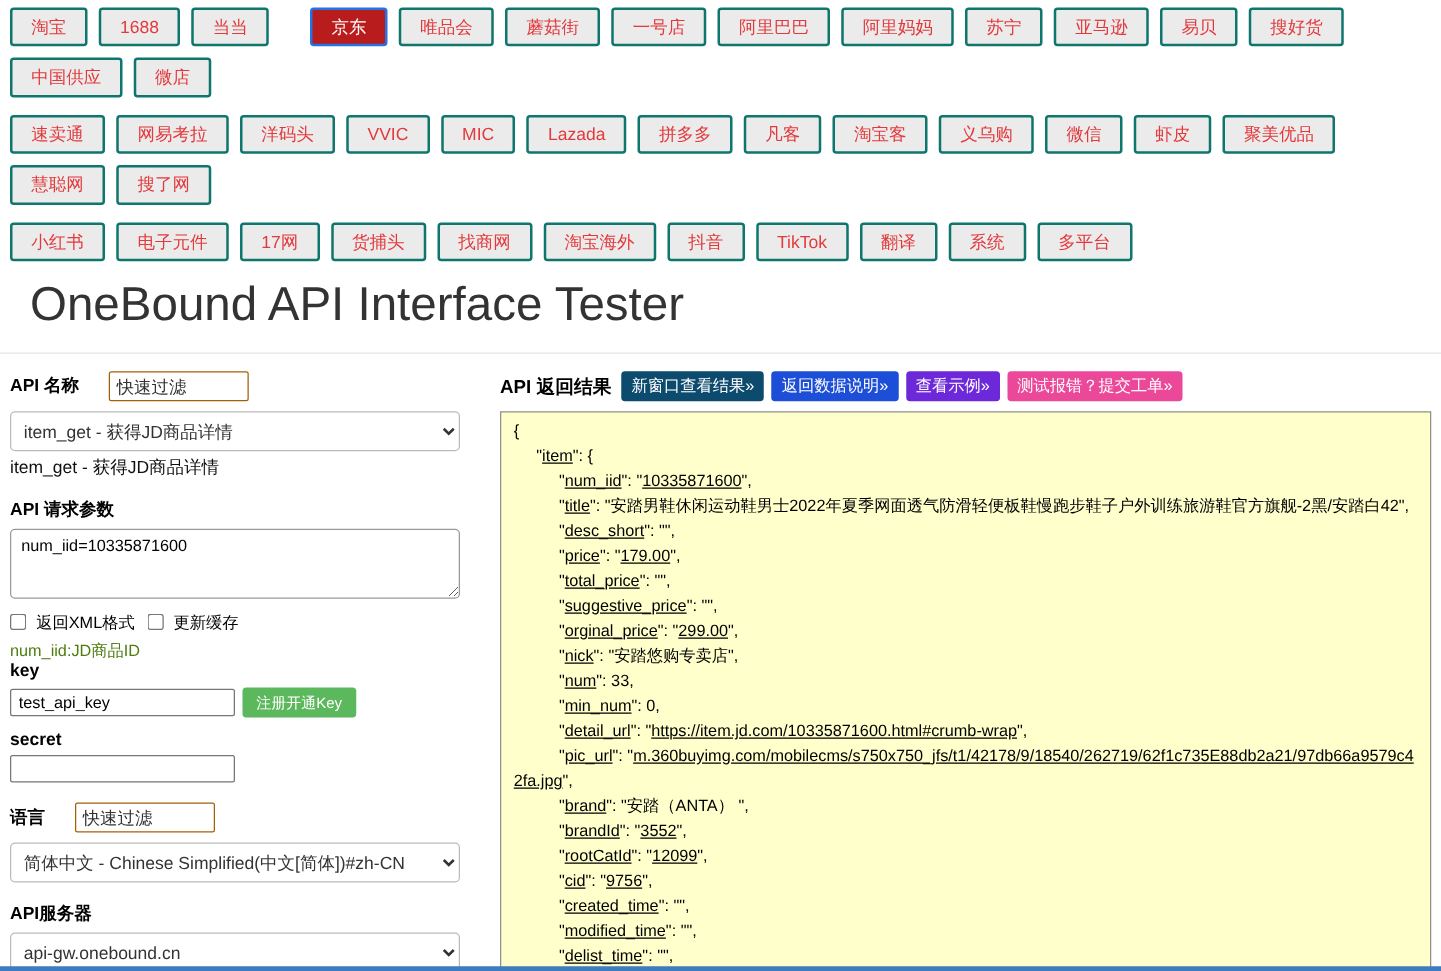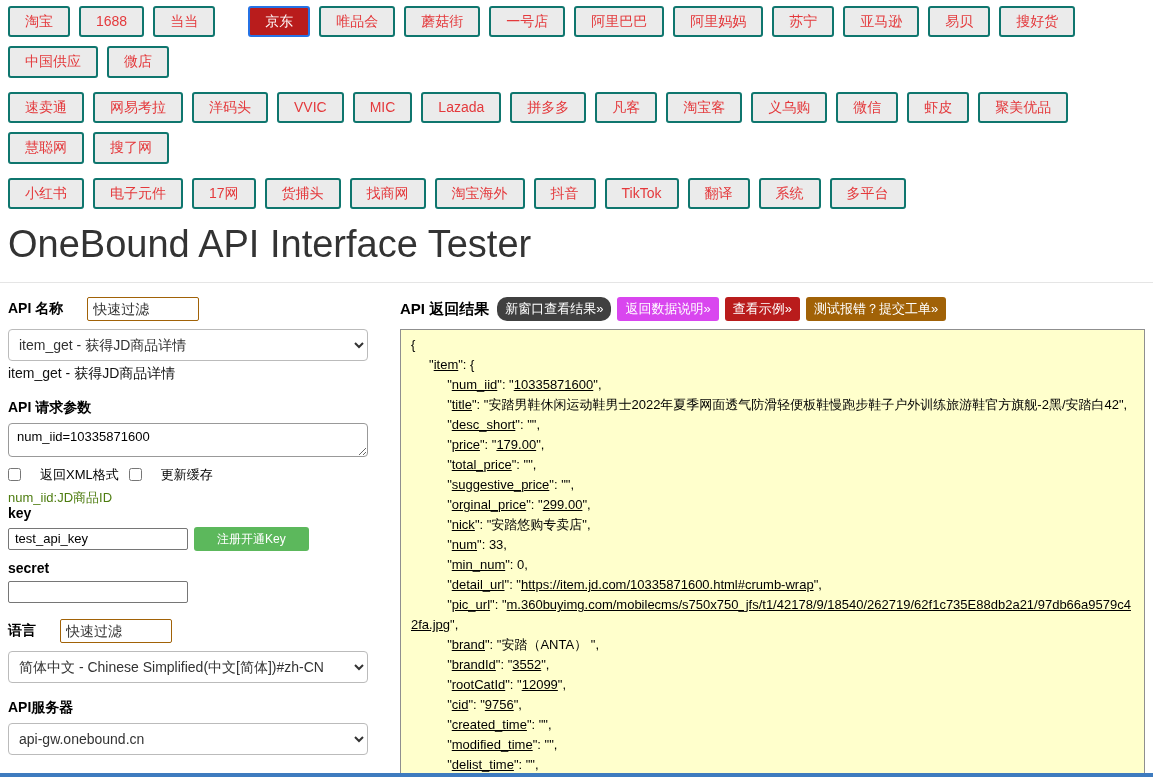--- a/index.html
+++ b/index.html
@@ -7,55 +7,55 @@
   body { font-family: "Liberation Sans", sans-serif; }
   .page { position: relative; width: 1153px; height: 777px; overflow: hidden; background:#fff; }
 
   
   .nav { padding: 6px 8px 0 8px; }
   .nav-row { display: flex; flex-wrap: wrap; gap: 9px; margin-bottom: 14px; }
   .nav-btn { background:#ebebeb; border:2px solid #0f766e; color:#e4393c; font-family:inherit;
              font-size:14px; padding:6px 15px; border-radius:3px; cursor:pointer; line-height:1.1; }
   .nav-btn.active { background:#b91c1c; border-color:#2572e5; color:#fff;margin-left:24px; }
 
-  h1.title { font-size:38px; font-weight:400; color:#333; margin:14px 0 16px; padding:0 8px; }
+  h1.title { font-size:38px; font-weight:400; color:#333; margin:14px 0 16px; padding:0 24px; }
   .divider { border:none; border-top:1px solid #e5e5e5; }
 
   .main { display:flex; gap:32px; padding:14px 8px 0 8px; }
   .left { width:360px; flex:none; }
   .right { flex:1; min-width:0; position:relative; }
 
   .blabel { font-weight:bold; font-size:14px; color:#000; }
   .field-row { display:flex; align-items:center; gap:24px; height:24px; margin-bottom:8px; }
   .filter-input { width:112px; height:24px; border:1px solid #a16207; border-radius:2px; padding:1px 5px; font-size:14px; font-family:inherit; }
   .filter-input::placeholder { color:#333; }
   .sel { width:100%; height:32px; border:1px solid #bbb; border-radius:4px; background:#fff;
          font-size:14px; color:#333; padding:0 6px; font-family:inherit; margin-bottom:4px; }
   .caption { font-size:14px; color:#111; height:18px; margin-bottom:16px; }
   .section-label { height:18px; margin-bottom:6px; }
-  .params { width:100%; height:34px; border:1px solid #999; border-radius:4px; padding:5px 8px;
+  .params { width:100%; height:56px; border:1px solid #999; border-radius:4px; padding:5px 8px;
             font-size:13px; font-family:inherit; resize:both; margin-bottom:4px; }
   .checks { display:flex; align-items:center; gap:10px; font-size:13px; height:20px; margin-bottom:4px; }
-  .checks label { display:flex; align-items:center; gap:19px; cursor:pointer; }
+  .checks label { display:flex; align-items:center; gap:8px; cursor:pointer; }
   .hint { color:#4d7c0f; font-size:13px; height:16px; }
   .key-label { height:17px; margin-bottom:4px; }
   .keyrow { display:flex; align-items:center; gap:6px; height:26px; margin-bottom:8px; }
   .text-input { width:180px; height:22px; border:1px solid #767676; border-radius:2px; padding:1px 6px; font-size:13px; font-family:inherit; }
   .green-btn { background:#5cb85c; color:#fff; border:none; border-radius:3px; font-size:12px;
-               padding:6px 23px; cursor:pointer; font-family:inherit; line-height:1; }
+               padding:6px 11px; cursor:pointer; font-family:inherit; line-height:1; }
   .mb16 { margin-bottom:16px; }
 
   
   .result-header { display:flex; align-items:center; gap:6px; margin-bottom:8px; }
   .rh-label { font-weight:bold; font-size:15px; margin-right:2px; }
   .pill { color:#fff; border:none; border-radius:3px; font-size:13px; padding:5px 8px; cursor:pointer; font-family:inherit; line-height:1.1; }
-  .pill.cyan { background:#404040;border-radius:10px; }
-  .pill.orange { background:#d946ef; }
-  .pill.navy { background:#b91c1c; }
-  .pill.red { background:#a16207; }
+  .pill.cyan { background:#0c4a6e; }
+  .pill.orange { background:#1d4ed8; }
+  .pill.navy { background:#6d28d9; }
+  .pill.red { background:#ec4899; }
   .result-box { background:#ffffcc; border:1px solid #8f8f8f; height:510px; overflow-y:scroll;
                 padding:5px 10px; font-size:13px; line-height:20px; color:#000; }
   .json-line { white-space:pre-wrap; word-break:break-all; }
   .json-line u { text-decoration:underline; }
   .result-box::-webkit-scrollbar { width:14px; }
   .result-box::-webkit-scrollbar-track { background:#f5f5f5; border-left:1px solid #ddd; }
   .result-box::-webkit-scrollbar-thumb { background:#c4c4c4; border:3px solid #f5f5f5; border-radius:7px; }
   .result-box::-webkit-scrollbar-button:single-button { height:13px; background:#f0f0f0; }
   .bottom-bar { position:absolute; left:0; right:0; bottom:0; height:4px; background:#3e7bbf; }
 </style>

